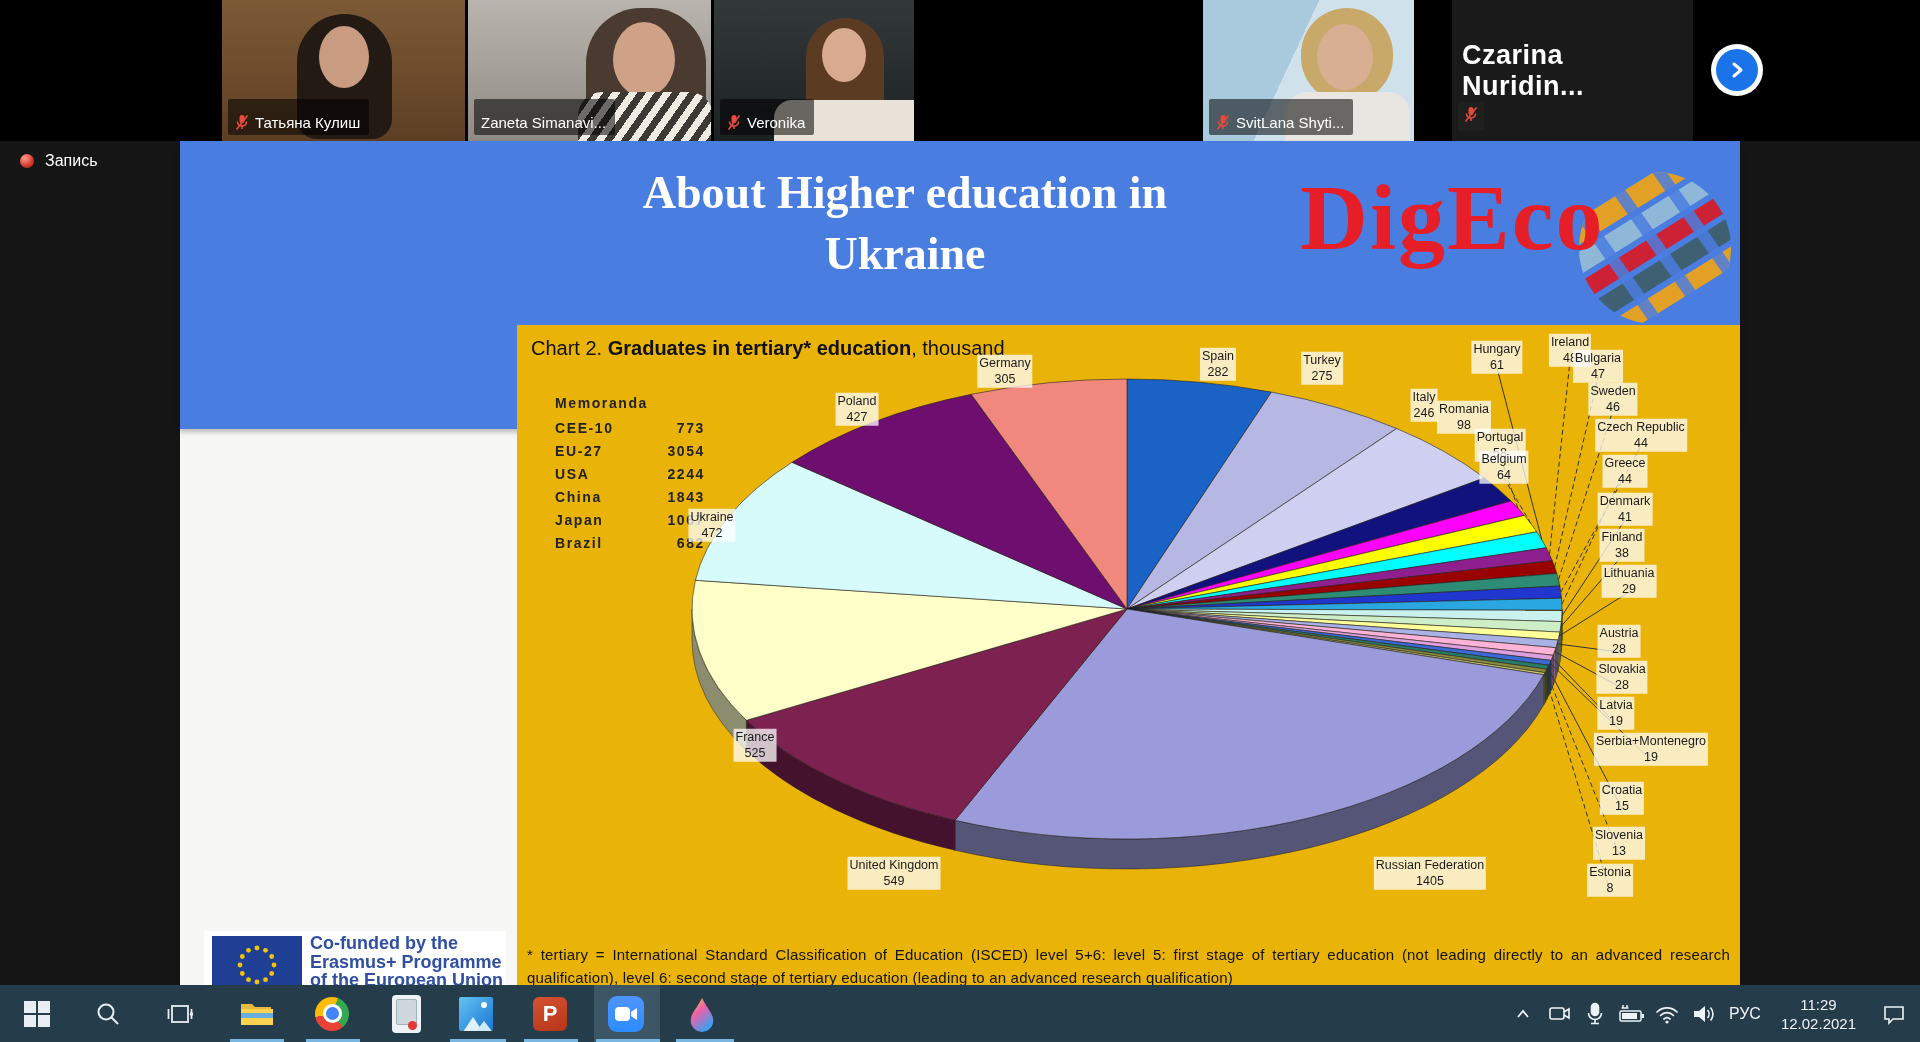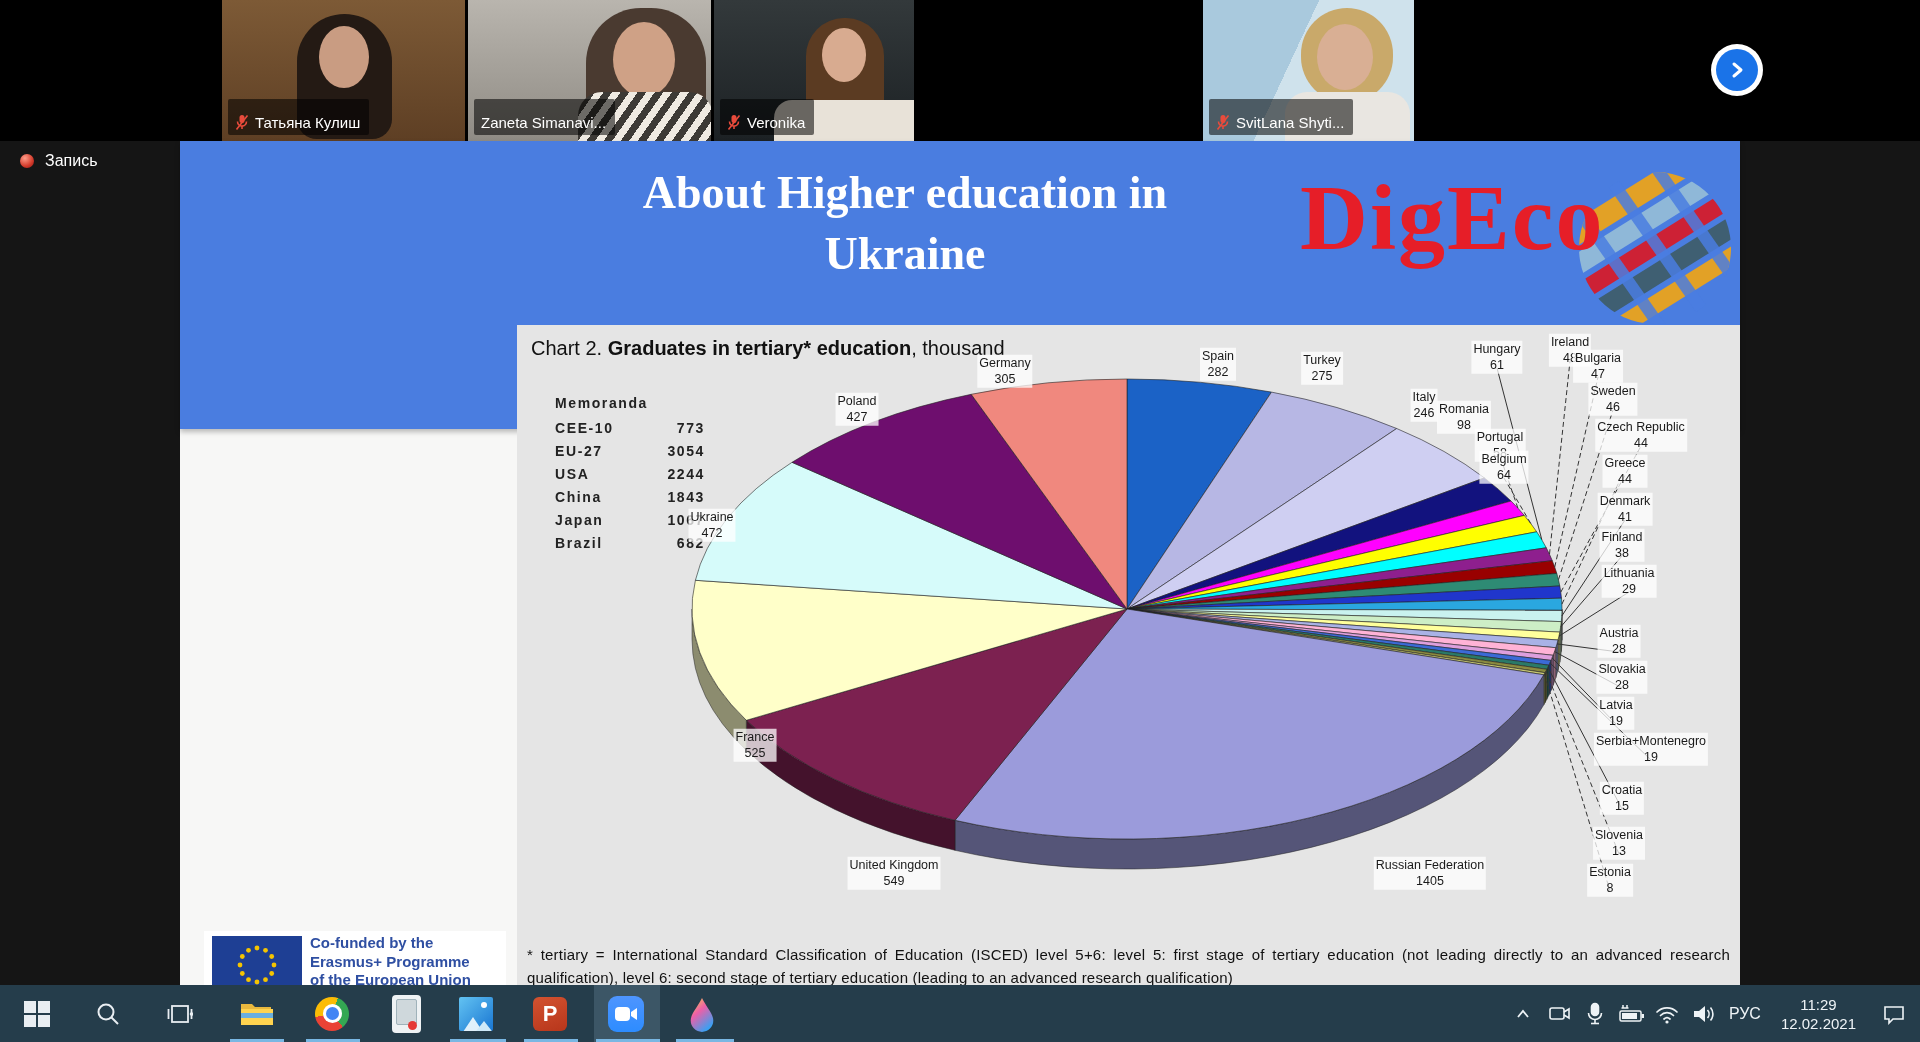--- a/index.html
+++ b/index.html
@@ -28,37 +28,37 @@
   .slide{position:absolute;left:180px;top:141px;width:1560px;height:844px;background:#f7f7f6;}
   .blueband{position:absolute;left:0;top:0;width:1560px;height:288px;background:#4a7de0;
             box-shadow:0 3px 5px rgba(0,0,0,.25);}
   .slidetitle{position:absolute;left:240px;top:22px;width:970px;text-align:center;color:#fff;
               font-family:"Liberation Serif","DejaVu Serif",serif;font-weight:700;font-size:46px;line-height:1.32;}
   .digeco{position:absolute;left:1120px;top:14px;width:470px;height:170px;}
   .digeco-text{position:absolute;left:0;top:8px;font-family:"Liberation Serif","DejaVu Serif",serif;
                font-weight:700;font-size:94px;color:#e61e28;letter-spacing:2px;z-index:2;}
   .digeco-globe{position:absolute;left:272px;top:10px;z-index:1;}
   
-  .panel{position:absolute;left:337px;top:184px;width:1223px;height:661px;background:#e5e5e5;overflow:hidden;}
+  .panel{position:absolute;left:337px;top:184px;width:1223px;height:661px;background:#eab308;overflow:hidden;}
   .ctitle{position:absolute;left:14px;top:12px;font-size:20px;color:#111;}
   .ctitle b{font-weight:700;}
   .memo{position:absolute;left:38px;top:70px;width:150px;font-size:14px;font-weight:700;
         letter-spacing:1.6px;color:#222;}
   .memo .hd{margin-bottom:9px;}
   .memo .row{display:flex;justify-content:space-between;margin-bottom:7px;}
   #pie-svg{position:absolute;left:0;top:0;}
   #pie-labels{position:absolute;left:0;top:0;width:100%;height:100%;pointer-events:none;}
   .plabel{position:absolute;transform:translate(-50%,-50%);text-align:center;font-size:12.5px;
           line-height:1.3;color:#1a1a1a;white-space:nowrap;background:rgba(255,255,255,.75);padding:0 2px;}
   .footnote{position:absolute;left:10px;top:618px;width:1203px;font-size:15px;line-height:23px;
             color:#111;text-align:justify;letter-spacing:.2px;}
   
   .eu{position:absolute;left:24px;top:790px;width:302px;height:55px;background:#fff;overflow:hidden;}
   .euflag{position:absolute;left:8px;top:5px;}
-  .eutext{position:absolute;left:106px;top:3px;font-size:15px;font-weight:600;color:#2f4fa2;line-height:18.5px;}
+  .eutext{position:absolute;left:106px;top:3px;font-size:18px;font-weight:600;color:#2f4fa2;line-height:18.5px;}
   
   .taskbar{position:absolute;left:0;top:985px;width:1920px;height:57px;background:#253d4b;}
   .tb{position:absolute;top:0;width:48px;height:57px;display:flex;align-items:center;justify-content:center;cursor:pointer;}
   .ul{position:absolute;bottom:0;height:3px;background:#79b7e3;}
   .zoomhl{position:absolute;left:594px;top:0;width:66px;height:57px;background:#3c5666;}
   .win{display:grid;grid-template-columns:12px 12px;grid-template-rows:12px 12px;gap:2px;}
   .win div{background:#e9eef2;}
   .chrome{width:34px;height:34px;border-radius:50%;
           background:conic-gradient(from 140deg,#ea4335 0deg 120deg,#fbbc05 120deg 240deg,#34a853 240deg 360deg);
           display:flex;align-items:center;justify-content:center;}
@@ -148,20 +148,33 @@
               <rect x="4.5" y="1" width="5" height="8" rx="2.5" stroke="none"></rect>
               <path d="M2.5 7.5a4.5 4.5 0 0 0 9 0" fill="none"></path>
               <line x1="7" y1="12" x2="7" y2="15"></line>
               <line x1="1.5" y1="15.5" x2="12.5" y2="1.5"></line>
             </g>
           </svg>
         <span>SvitLana Shyti...</span>
       </div>
     </div>
 
+    <div class="tile" style="left:1452px;width:241px;background:#1a1a1a;">
+      <div class="bigname">Czarina  Nuridin...</div>
+      <div class="mic-badge">
+        <svg class="micoff" viewBox="0 0 14 17">
+            <g stroke="#e84b3c" stroke-width="1.6" fill="#e84b3c">
+              <rect x="4.5" y="1" width="5" height="8" rx="2.5" stroke="none"></rect>
+              <path d="M2.5 7.5a4.5 4.5 0 0 0 9 0" fill="none"></path>
+              <line x1="7" y1="12" x2="7" y2="15"></line>
+              <line x1="1.5" y1="15.5" x2="12.5" y2="1.5"></line>
+            </g>
+          </svg>
+      </div>
+    </div>
 
     <div class="nextbtn">
       <div class="inner">
         <svg width="18" height="18" viewBox="0 0 18 18">
             <path d="M6 3 l7 6 l-7 6" stroke="#fff" stroke-width="3" fill="none" stroke-linecap="round" stroke-linejoin="round"></path>
           </svg>
       </div>
     </div>
   </div>
 

